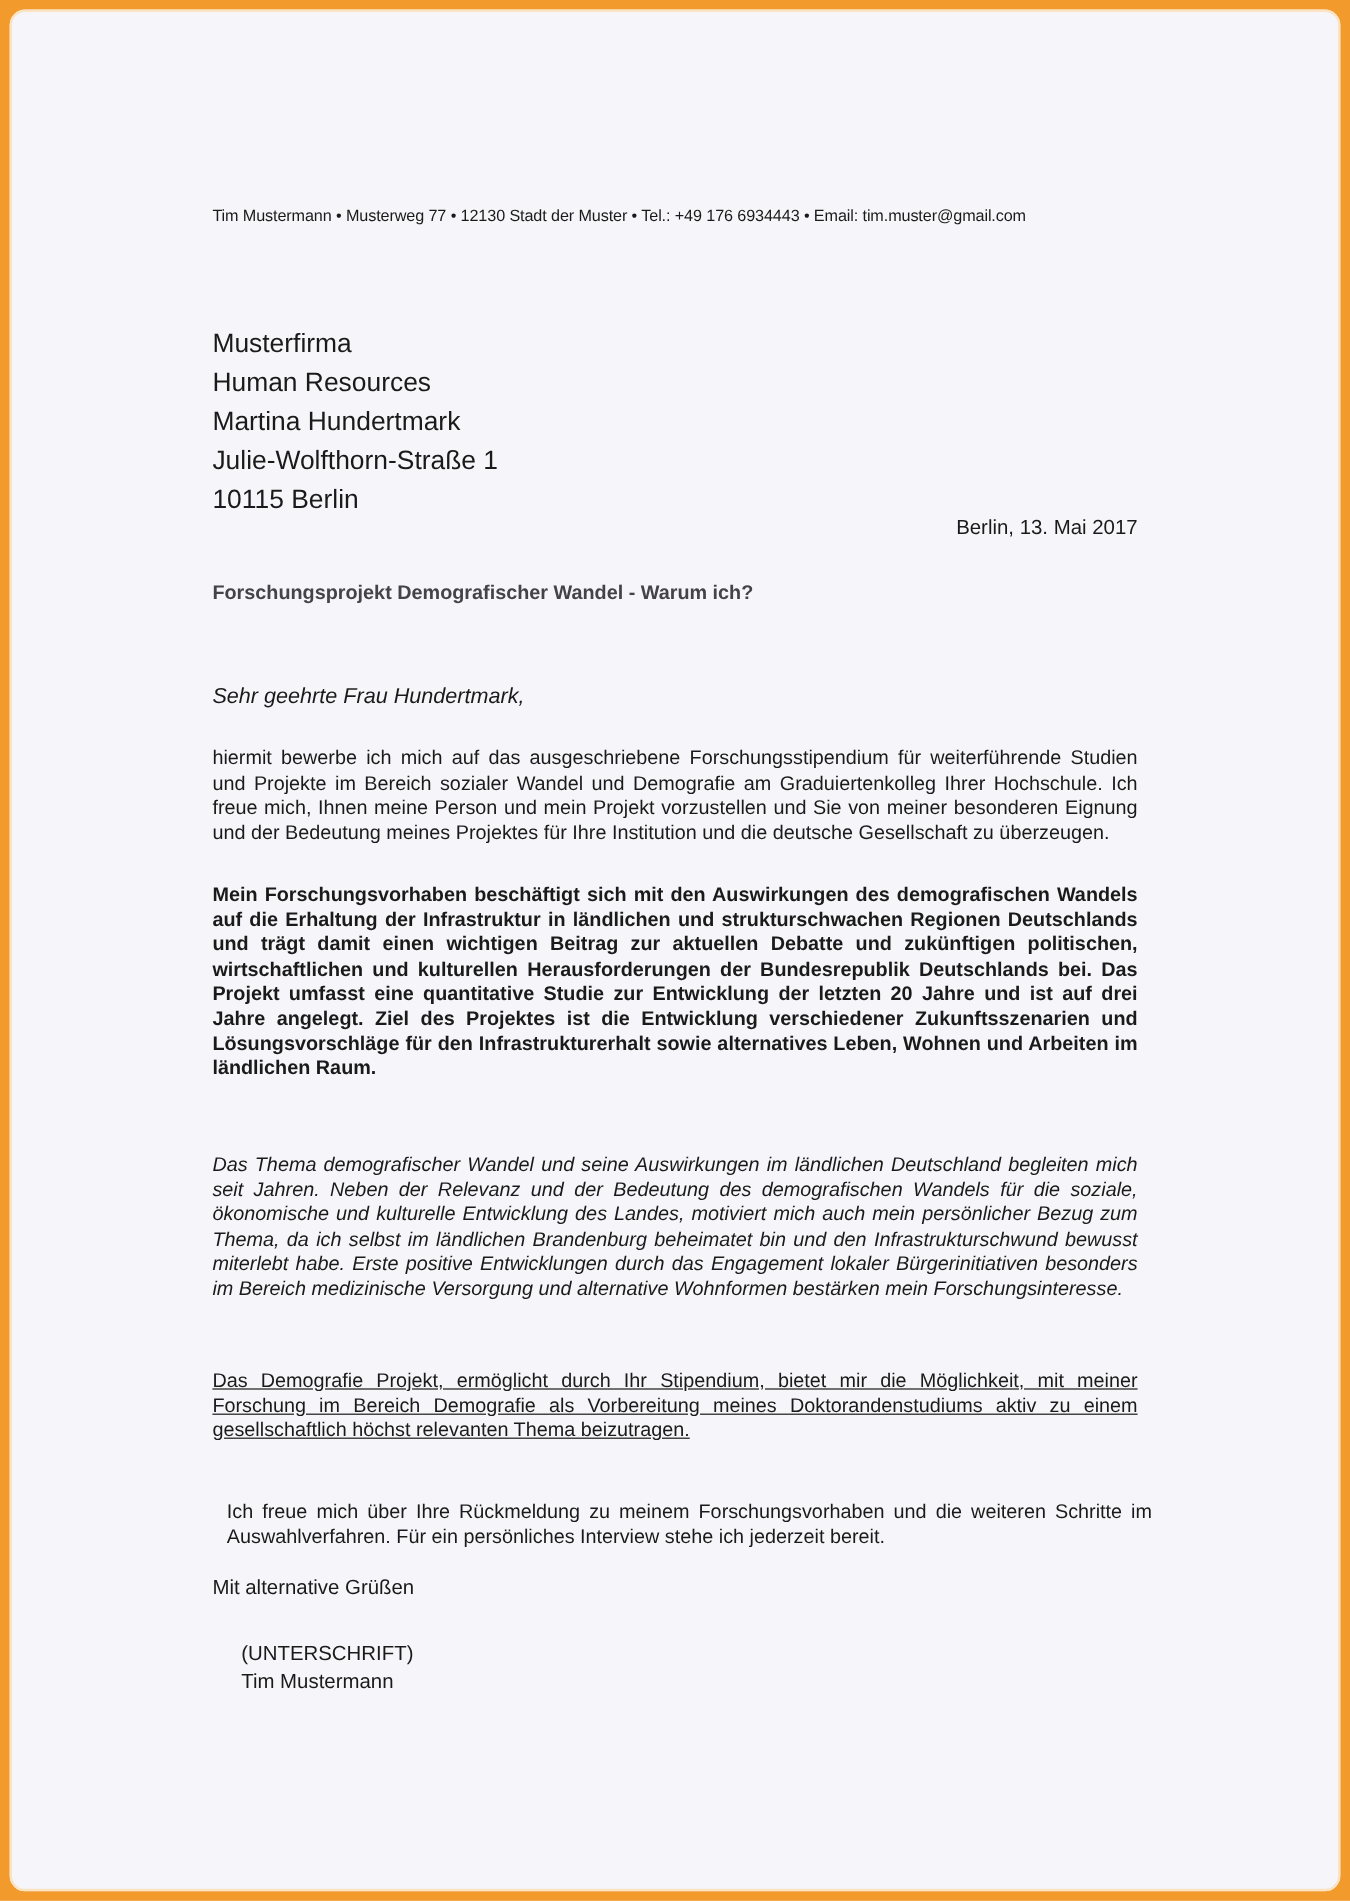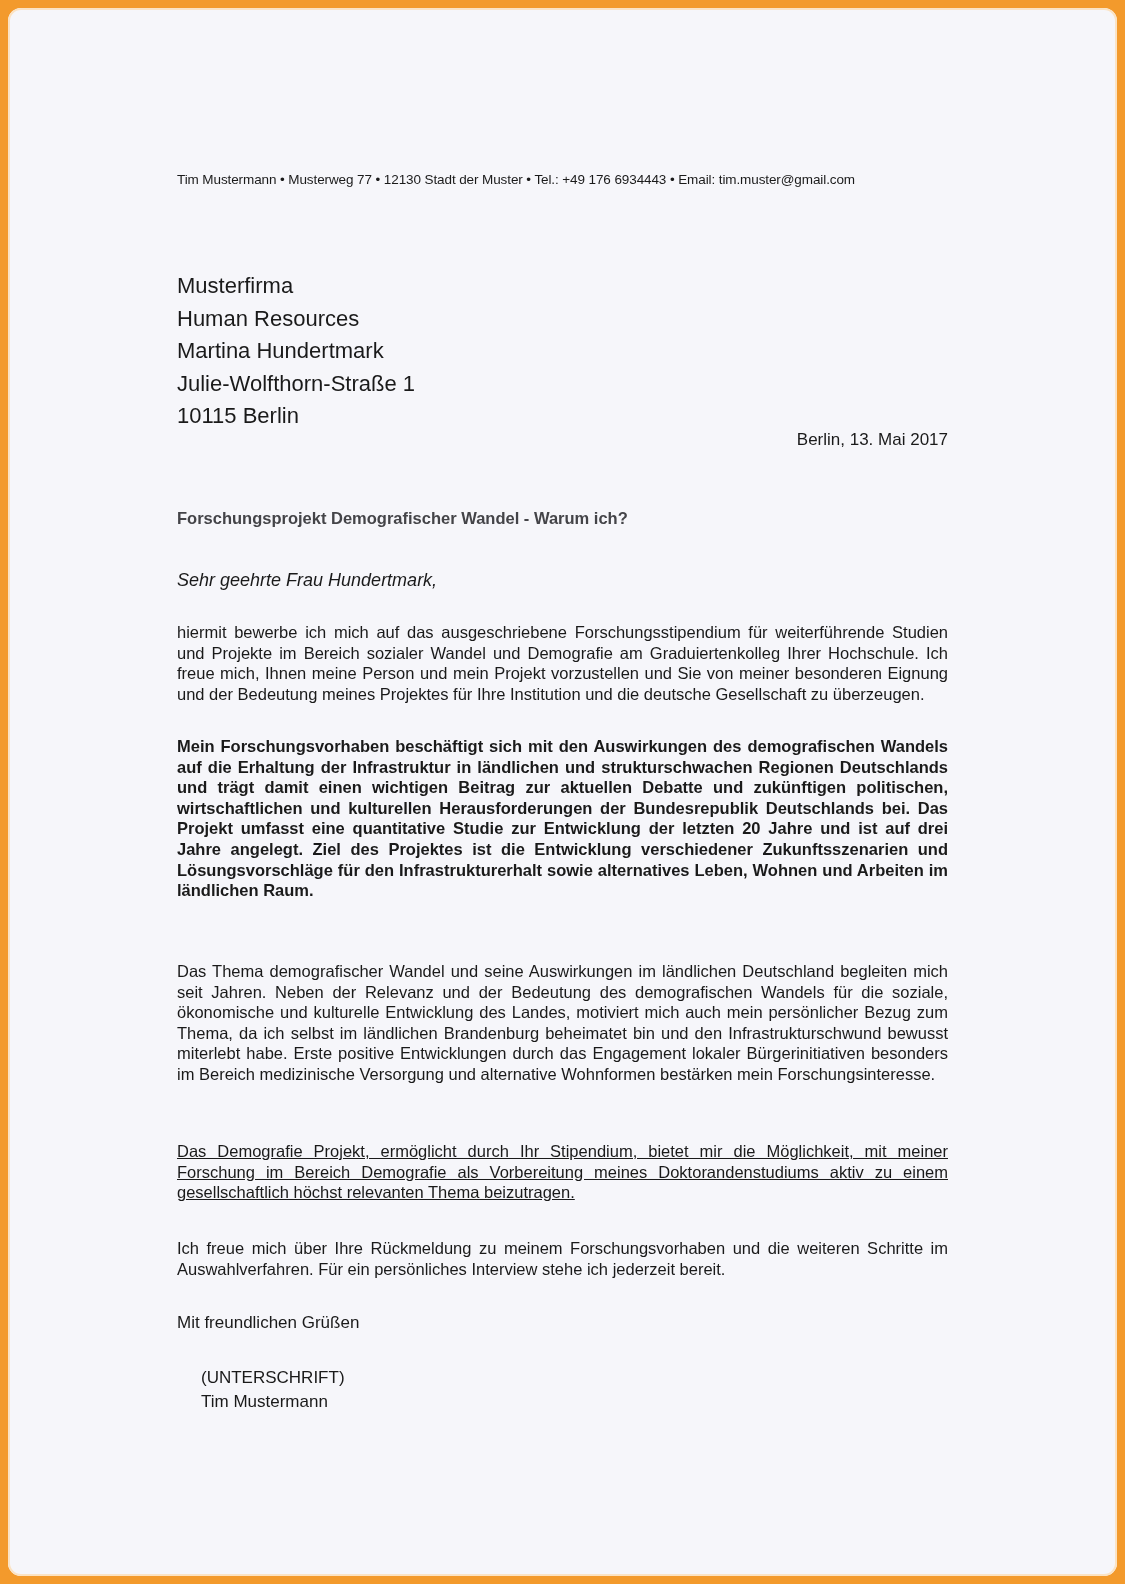--- a/index.html
+++ b/index.html
@@ -49,21 +49,21 @@
     .recipient div { white-space: nowrap; }
     .date {
       position: absolute;
       top: 422px;
       right: 0;
       font-size: 17px;
       white-space: nowrap;
     }
     .subject {
       position: absolute;
-      top: 501px;
+      top: 477px;
       left: 0;
       font-size: 16.5px;
       font-weight: bold;
       color: #444448;
       white-space: nowrap;
     }
     .salutation {
       position: absolute;
       top: 562px;
       left: 0;
@@ -74,21 +74,21 @@
     .para {
       position: absolute;
       left: 0;
       width: 771px;
       font-size: 16.5px;
       line-height: 20.6px;
       text-align: justify;
     }
     .p1 { top: 614px; }
     .p2 { top: 728px; font-weight: bold; }
-    .p3 { top: 953px; }
+    .p3 { top: 953px; font-style: italic; }
     .p4 { top: 1133px; text-decoration: underline; }
     .p5 { top: 1230px; }
     .closing {
       position: absolute;
       top: 1305px;
       left: 0;
       font-size: 17px;
       white-space: nowrap;
     }
     .signature {
@@ -120,23 +120,23 @@
     <div class="date">Berlin, 13. Mai 2017</div>
 
     <div class="subject">Forschungsprojekt Demografischer Wandel - Warum ich?</div>
 
     <div class="salutation">Sehr geehrte Frau Hundertmark,</div>
 
     <p class="para p1" style="margin:0">hiermit bewerbe ich mich auf das ausgeschriebene Forschungsstipendium für weiterführende Studien und Projekte im Bereich sozialer Wandel und Demografie am Graduiertenkolleg Ihrer Hochschule. Ich freue mich, Ihnen meine Person und mein Projekt vorzustellen und Sie von meiner besonderen Eignung und der Bedeutung meines Projektes für Ihre Institution und die deutsche Gesellschaft zu überzeugen.</p>
     <p class="para p2" style="margin:0">Mein Forschungsvorhaben beschäftigt sich mit den Auswirkungen des demografischen Wandels auf die Erhaltung der Infrastruktur in ländlichen und strukturschwachen Regionen Deutschlands und trägt damit einen wichtigen Beitrag zur aktuellen Debatte und zukünftigen politischen, wirtschaftlichen und kulturellen Herausforderungen der Bundesrepublik Deutschlands bei. Das Projekt umfasst eine quantitative Studie zur Entwicklung der letzten 20 Jahre und ist auf drei Jahre angelegt. Ziel des Projektes ist die Entwicklung verschiedener Zukunftsszenarien und Lösungsvorschläge für den Infrastrukturerhalt sowie alternatives Leben, Wohnen und Arbeiten im ländlichen Raum.</p>
     <p class="para p3" style="margin:0">Das Thema demografischer Wandel und seine Auswirkungen im ländlichen Deutschland begleiten mich seit Jahren. Neben der Relevanz und der Bedeutung des demografischen Wandels für die soziale, ökonomische und kulturelle Entwicklung des Landes, motiviert mich auch mein persönlicher Bezug zum Thema, da ich selbst im ländlichen Brandenburg beheimatet bin und den Infrastrukturschwund bewusst miterlebt habe. Erste positive Entwicklungen durch das Engagement lokaler Bürgerinitiativen besonders im Bereich medizinische Versorgung und alternative Wohnformen bestärken mein Forschungsinteresse.</p>
     <p class="para p4" style="margin:0">Das Demografie Projekt, ermöglicht durch Ihr Stipendium, bietet mir die Möglichkeit, mit meiner Forschung im Bereich Demografie als Vorbereitung meines Doktorandenstudiums aktiv zu einem gesellschaftlich höchst relevanten Thema beizutragen.</p>
-    <p class="para p5" style="margin:0">Ich freue mich über Ihre Rückmeldung zu meinem Forschungsvorhaben und die weiteren Schritte im Auswahlverfahren. Für ein persönliches Interview stehe ich jederzeit bereit.</p>
+    <p class="para p5" style="margin:12px">Ich freue mich über Ihre Rückmeldung zu meinem Forschungsvorhaben und die weiteren Schritte im Auswahlverfahren. Für ein persönliches Interview stehe ich jederzeit bereit.</p>
 
-    <div class="closing">Mit freundlichen Grüßen</div>
+    <div class="closing">Mit alternative Grüßen</div>
 
     <div class="signature">
       <div>(UNTERSCHRIFT)</div>
       <div>Tim Mustermann</div>
     </div>
 
   </div>
 </div>
 
 </body></html>

